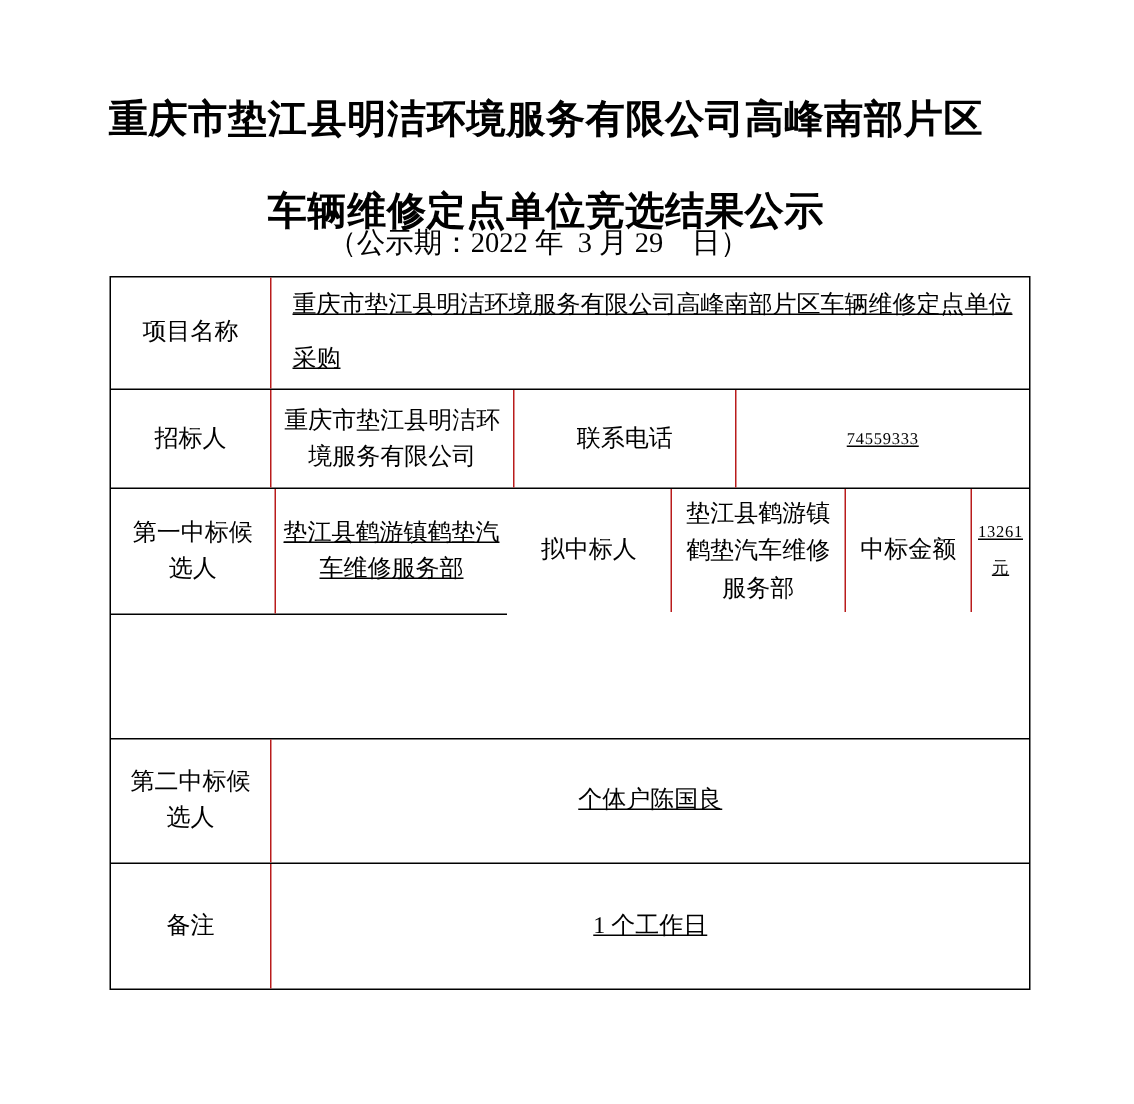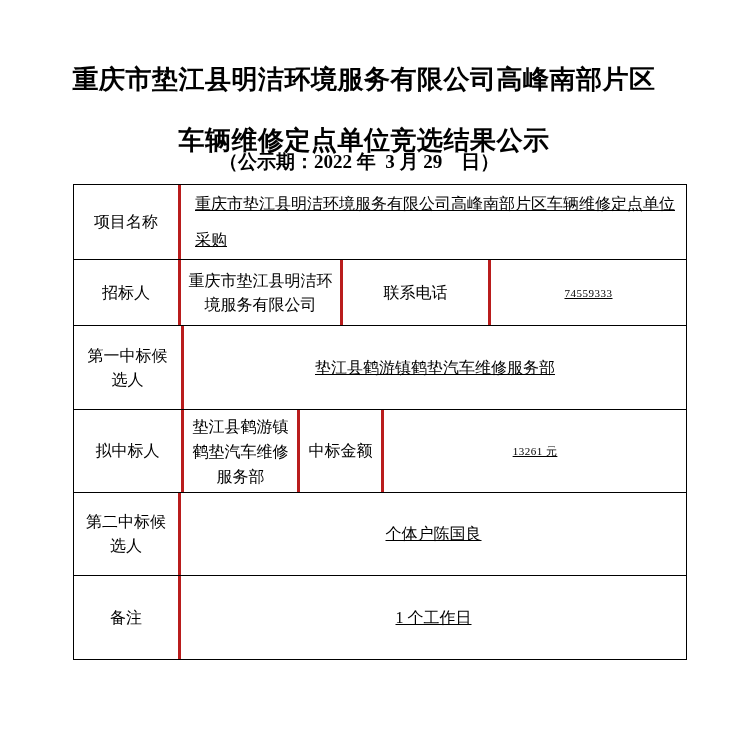--- a/index.html
+++ b/index.html
@@ -27,21 +27,21 @@
   }
   .doc-title.line1 { top: 62px; }
   .doc-title.line2 { top: 107px; margin-top: 16px; }
   .publicity-period {
     position: absolute;
     top: 149px;
     left: 0;
     width: 718px;
     text-align: center;
     font-size: 19px;
-    font-weight: bold;
+    font-weight: normal;
     white-space: pre;
   }
   .notice-table {
     position: absolute;
     left: 73px;
     top: 184px;
     width: 614px;
     border: 1px solid #000000;
     box-sizing: border-box;
     display: flex;
@@ -50,21 +50,21 @@
   }
   .trow {
     display: flex;
     flex-direction: row;
     border-bottom: 1px solid #000000;
     box-sizing: border-box;
   }
   .trow:last-child { border-bottom: none; }
   .cell {
     box-sizing: border-box;
-    border-right: 3px solid #b91c1c;
+    border-right: 1px solid #b91c1c;
     display: flex;
     align-items: center;
     justify-content: center;
     text-align: center;
     font-size: 16px;
     line-height: 24px;
     white-space: pre-line;
     padding: 2px 4px;
   }
   .cell:last-child { border-right: none; }
@@ -77,21 +77,20 @@
     padding-left: 14px;
     line-height: 36px;
   }
   .row-tenderer { height: 66px; }
   .row-tenderer .tenderer-name { width: 162px; flex: 0 0 162px; }
   .row-tenderer .phone-label { width: 148px; flex: 0 0 148px; }
   .row-candidates { height: 167px; }
   .subrows {
     flex: 1 1 auto;
     display: flex;
-    flex-direction: column;
   }
   .subrow {
     display: flex;
     flex-direction: row;
     box-sizing: border-box;
   }
   .subrow-first {
     height: 84px;
     border-bottom: 1px solid #000000;
   }

